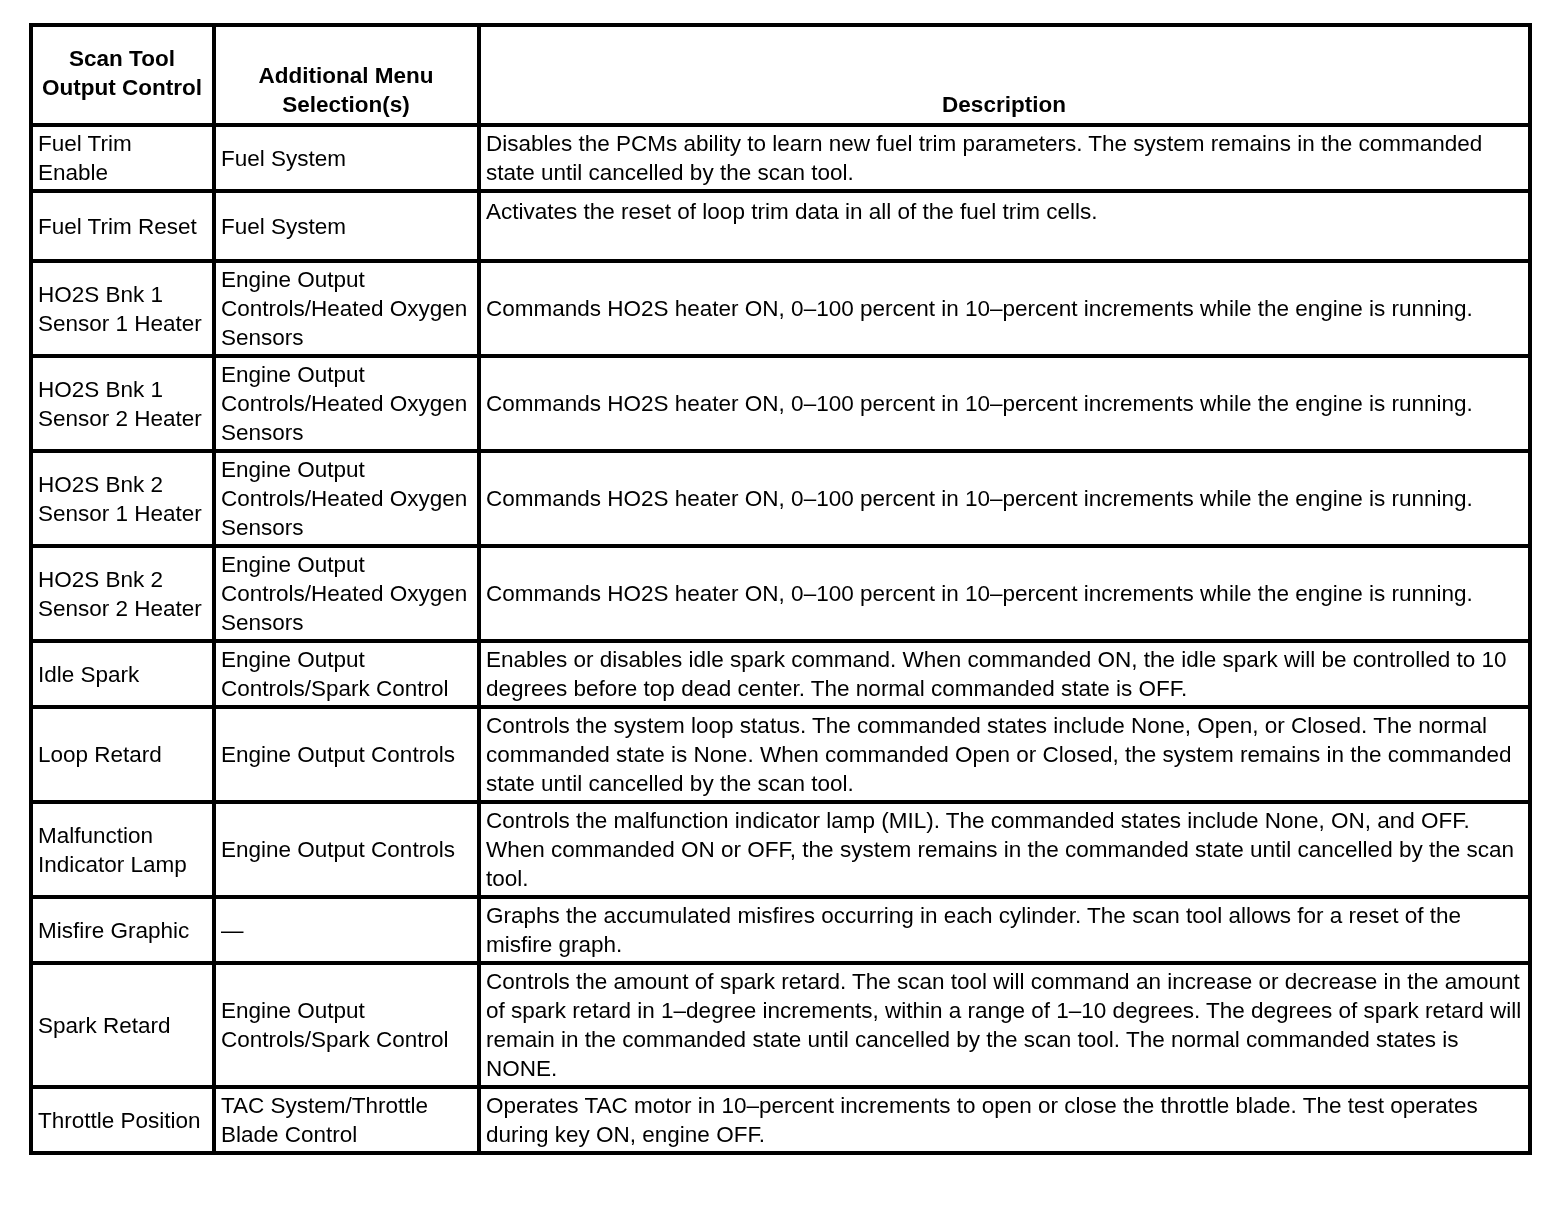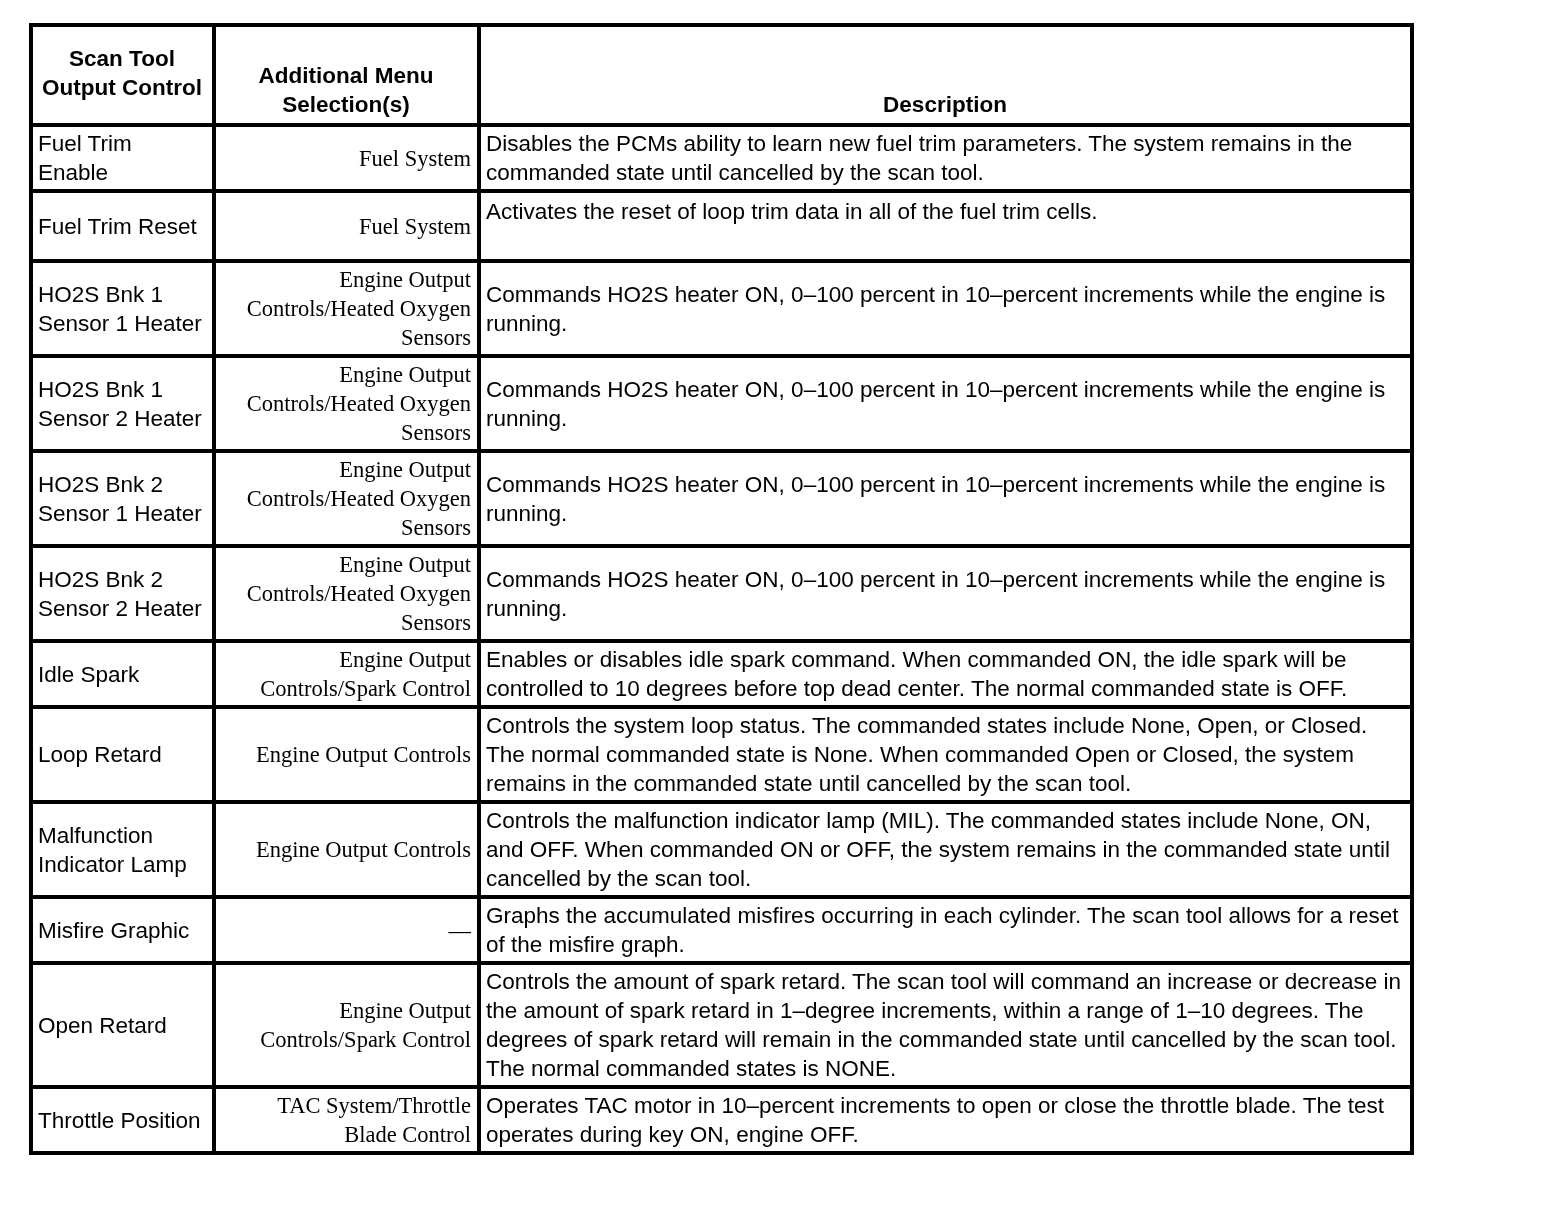--- a/index.html
+++ b/index.html
@@ -12,21 +12,21 @@
       height: 1226px;
       position: relative;
       overflow: hidden;
       font-family: "Liberation Sans", sans-serif;
       color: #000000;
     }
     table.doc-table {
       position: absolute;
       left: 29px;
       top: 23px;
-      width: 1385px;
+      width: 1503px;
       border-collapse: collapse;
       table-layout: fixed;
       border: 4px solid #000;
     }
     table.doc-table col.c1 { width: 183px; }
     table.doc-table col.c2 { width: 265px; }
     table.doc-table col.c3 { width: auto; }
     th, td {
       border: 4px solid #000;
       padding: 0 6px 0 5px;
@@ -36,21 +36,21 @@
       overflow: hidden;
     }
     th {
       font-weight: bold;
       text-align: center;
       vertical-align: bottom;
       padding-bottom: 4px;
       height: 92px;
     }
     td.c-control { text-align: left; }
-    td.c-menu { text-align: right; font-family: Liberation Serif, serif; }
+    td.c-menu { text-align: left; }
     td.c-desc { text-align: left; vertical-align: middle; }
     td.c-desc.top { vertical-align: top; padding-top: 4px; }
     tr.h62 td { height: 62px; }
     tr.h91 td { height: 91px; }
     tr.h120 td { height: 120px; }
   </style>
 </head>
 <body>
 
 <table class="doc-table">
@@ -111,21 +111,21 @@
       <td class="c-control">Malfunction Indicator Lamp</td>
       <td class="c-menu">Engine Output Controls</td>
       <td class="c-desc">Controls the malfunction indicator lamp (MIL). The commanded states include None, ON, and OFF. When commanded ON or OFF, the system remains in the commanded state until cancelled by the scan tool.</td>
     </tr>
     <tr class="h62">
       <td class="c-control">Misfire Graphic</td>
       <td class="c-menu">—</td>
       <td class="c-desc">Graphs the accumulated misfires occurring in each cylinder. The scan tool allows for a reset of the misfire graph.</td>
     </tr>
     <tr class="h120">
-      <td class="c-control">Open Retard</td>
+      <td class="c-control">Spark Retard</td>
       <td class="c-menu">Engine Output Controls/Spark Control</td>
       <td class="c-desc">Controls the amount of spark retard. The scan tool will command an increase or decrease in the amount of spark retard in 1–degree increments, within a range of 1–10 degrees. The degrees of spark retard will remain in the commanded state until cancelled by the scan tool. The normal commanded states is NONE.</td>
     </tr>
     <tr class="h62">
       <td class="c-control">Throttle Position</td>
       <td class="c-menu">TAC System/Throttle Blade Control</td>
       <td class="c-desc">Operates TAC motor in 10–percent increments to open or close the throttle blade. The test operates during key ON, engine OFF.</td>
     </tr>
   </tbody>
 </table>

